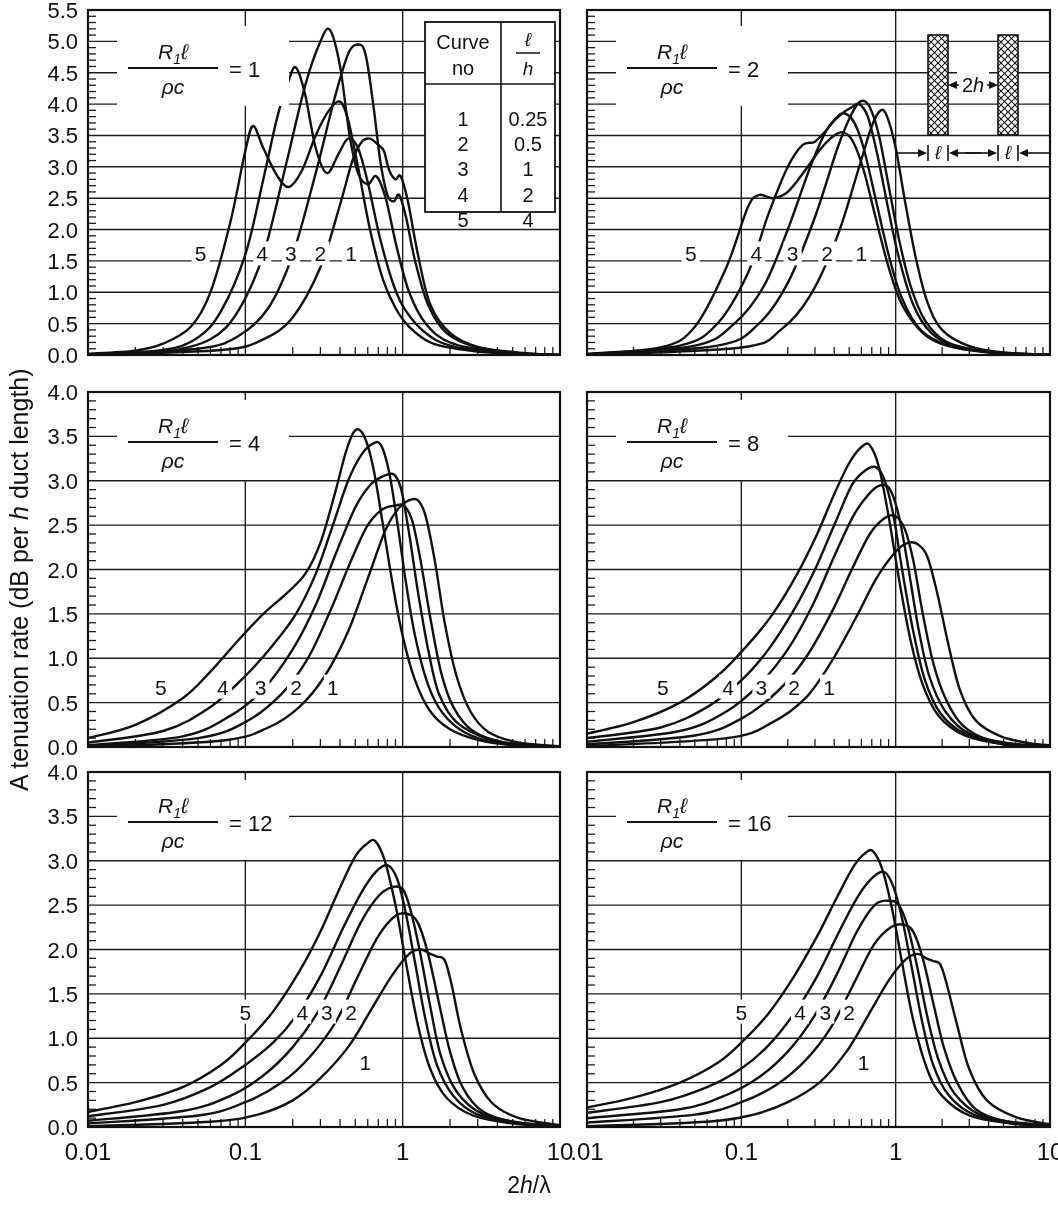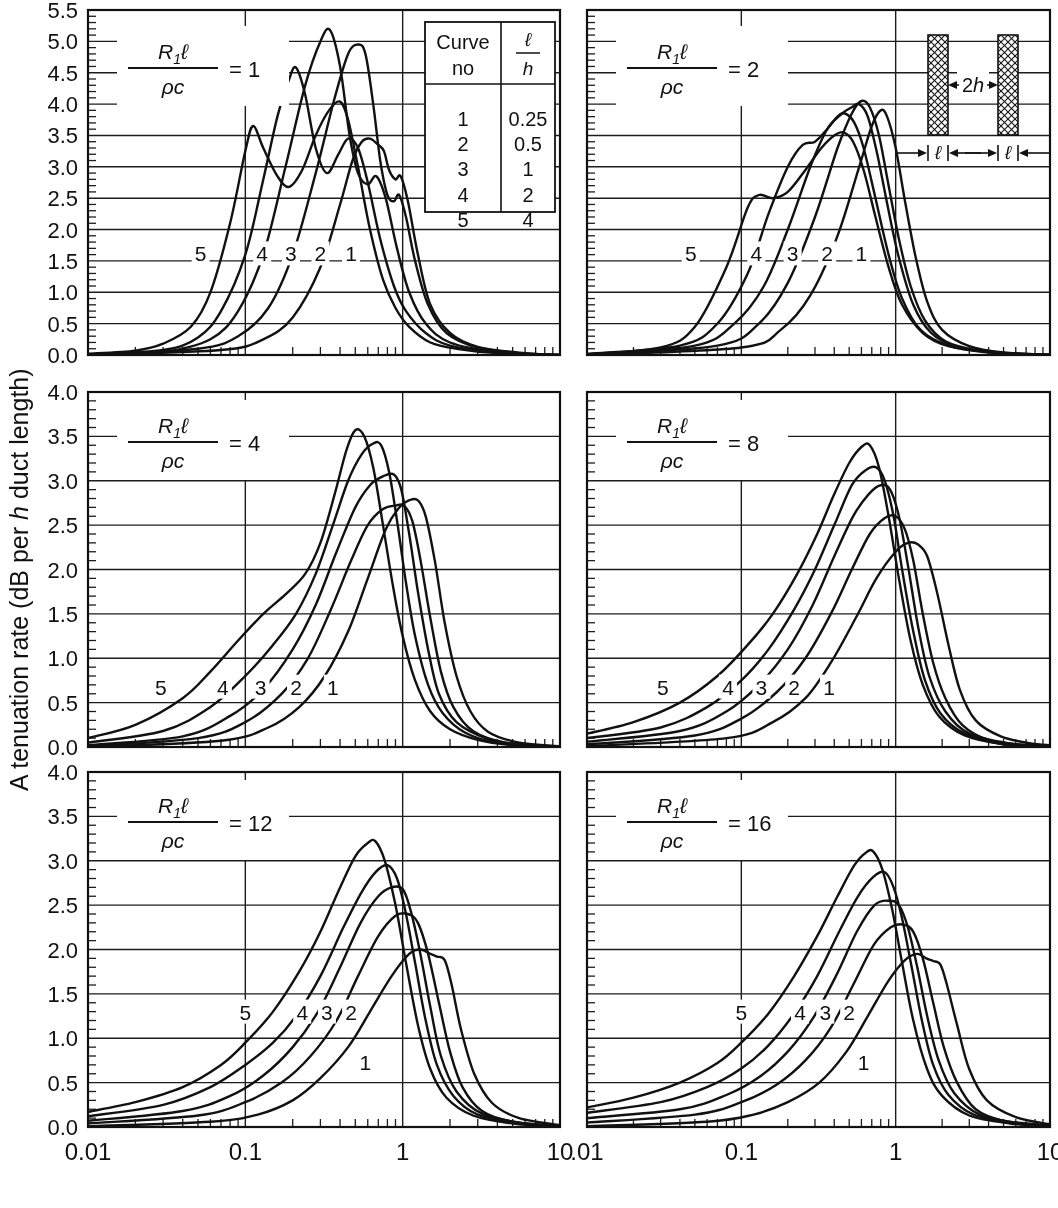--- a/index.html
+++ b/index.html
@@ -704,13 +704,14 @@
         <rect x="854.6257840792305" y="1050.2125" width="18" height="24" fill="#ffffff"></rect>
         <text x="863.6257840792305" y="1070.2125" font-size="21" text-anchor="middle" font-style="normal">1</text>
         <rect x="587" y="772" width="463" height="355" fill="none" stroke="#111111" stroke-width="2.2"></rect>
         <text x="587" y="1160" font-size="24" text-anchor="middle" font-style="normal">.01</text>
         <text x="741.3333333333333" y="1160" font-size="24" text-anchor="middle" font-style="normal">0.1</text>
         <text x="895.6666666666666" y="1160" font-size="24" text-anchor="middle" font-style="normal">1</text>
         <text x="1050" y="1160" font-size="24" text-anchor="middle" font-style="normal">10</text>
       </g>
     </svg>
   <div class="ylab"><span>A tenuation rate (dB per </span><span class="it">h</span><span> duct length)</span></div>
+  <div class="xlab"><span>2</span><span class="it">h</span><span>/λ</span></div>
 </div>
 
 </body></html>

